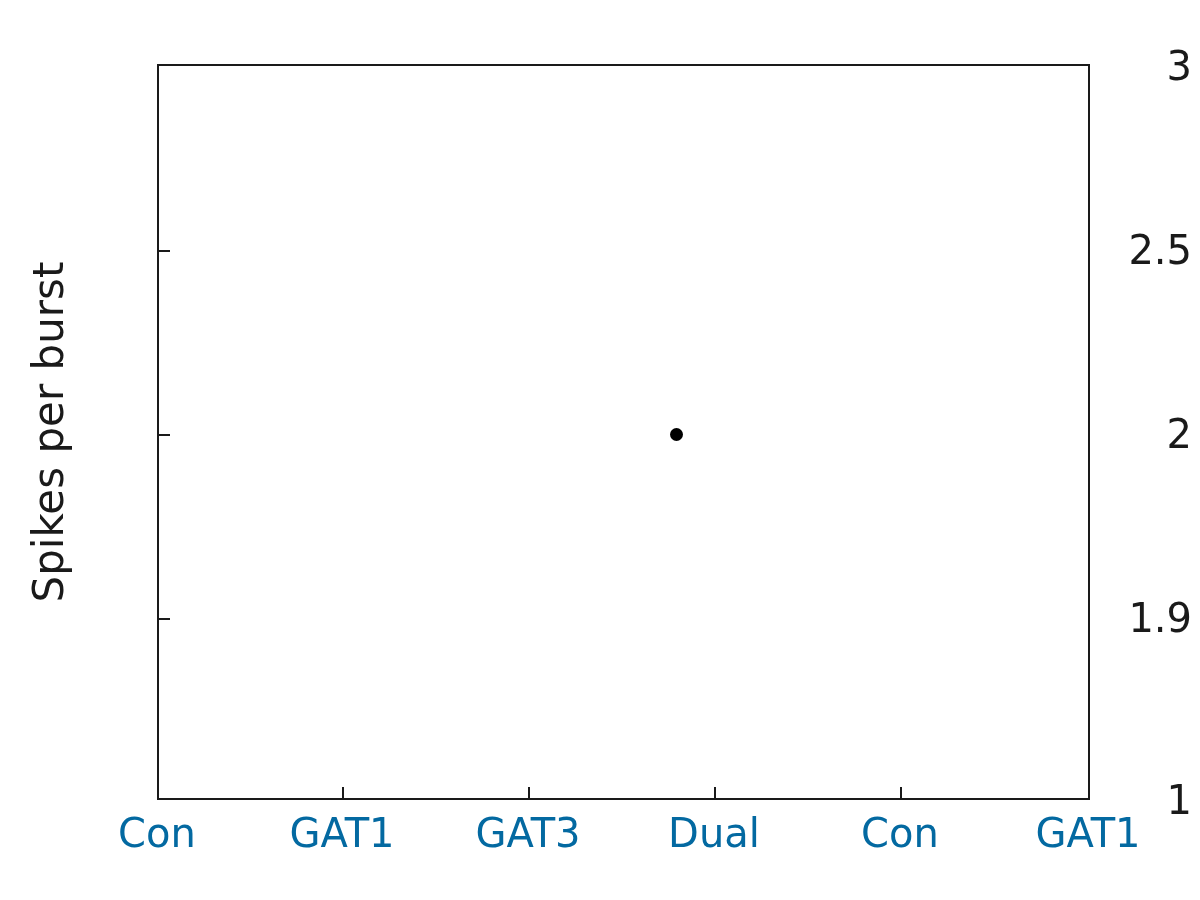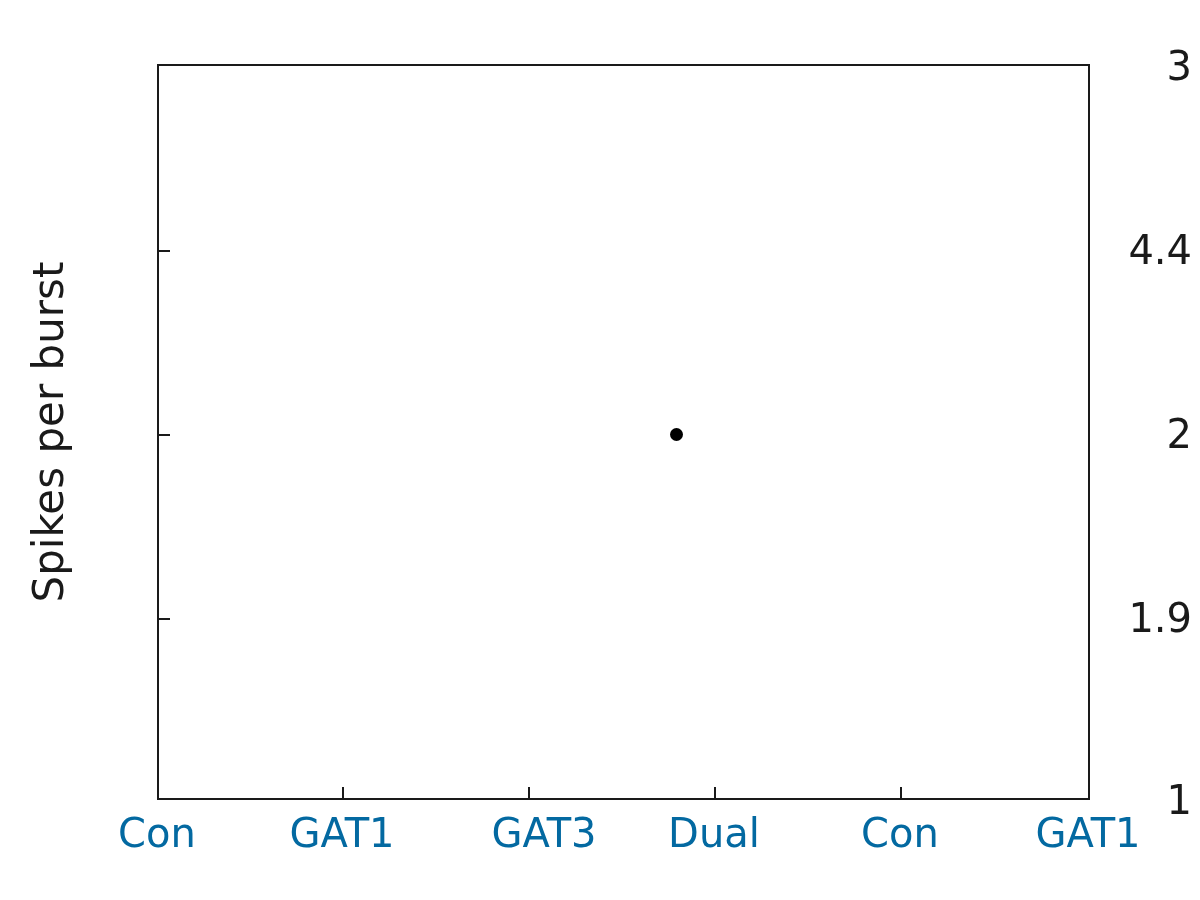--- a/index.html
+++ b/index.html
@@ -94,28 +94,28 @@
 <body>
 
 <div id="figure">
 
   <div id="y-axis-title">Spikes per burst</div>
 
   <div>
     <div class="ytick-text" style="top:800px;">1</div>
     <div class="ytick-text" style="top:618px;">1.9</div>
     <div class="ytick-text" style="top:434px;">2</div>
-    <div class="ytick-text" style="top:250px;">4.4</div>
+    <div class="ytick-text" style="top:250px;">2.5</div>
     <div class="ytick-text" style="top:66px;">3</div>
   </div>
 
   <div>
     <div class="xtick-text" style="left:157px;">Con</div>
     <div class="xtick-text" style="left:342px;">GAT1</div>
-    <div class="xtick-text" style="left:544px;">GAT3</div>
+    <div class="xtick-text" style="left:528px;">GAT3</div>
     <div class="xtick-text" style="left:714px;">Dual</div>
     <div class="xtick-text" style="left:900px;">Con</div>
     <div class="xtick-text" style="left:1088px;">GAT1</div>
   </div>
 
   <div id="plot-area">
 
     <div class="tick-y" style="top:184px;"></div>
     <div class="tick-y" style="top:368px;"></div>
     <div class="tick-y" style="top:552px;"></div>

